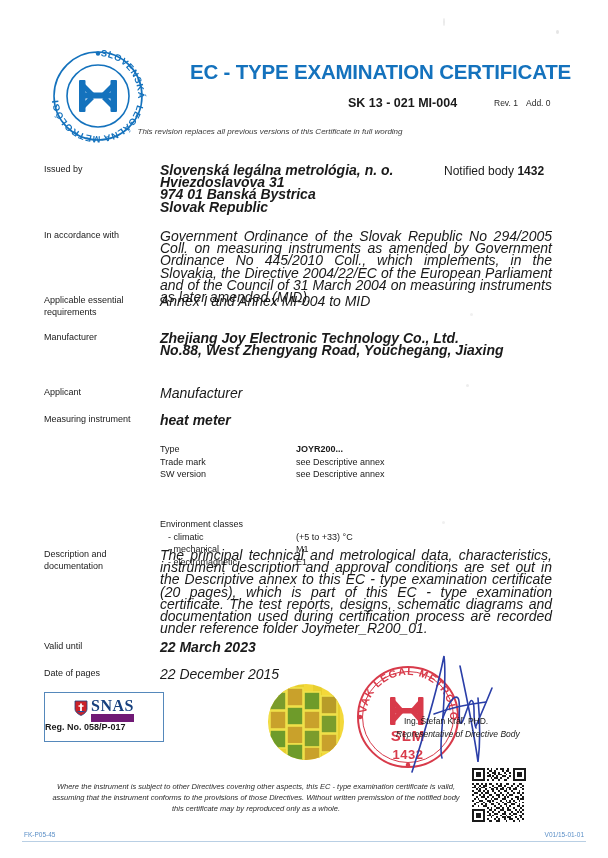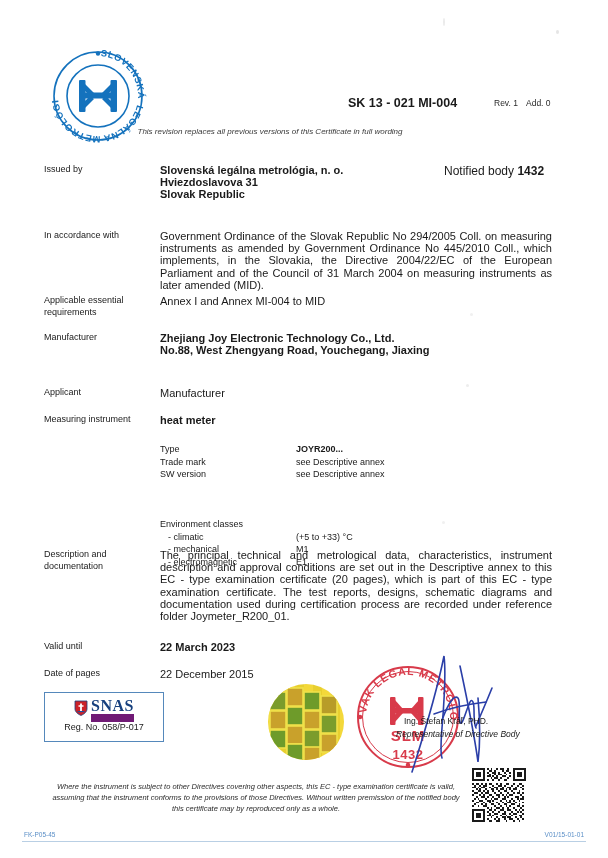--- a/index.html
+++ b/index.html
@@ -91,23 +91,24 @@
     left: 0; top: 0;
     width: 110px;
     font-size: 9px;
     line-height: 11.5px;
     color: #1a1a1a;
   }
   .value {
     position: absolute;
     left: 116px; top: 0;
     width: 390px;
-    font-size: 11px;
+    font-size: 14px;
     line-height: 12.2px;
     color: #1a1a1a;
+    font-style: italic;
   }
   .value.bold { font-weight: bold; }
   .value.just { text-align: justify; }
   .right-note {
     position: absolute;
     left: 400px; top: 0;
     font-size: 12px;
     color: #1a1a1a;
     white-space: nowrap;
   }
@@ -158,23 +159,23 @@
     font-weight: bold;
     color: #17407e;
     letter-spacing: 0.5px;
     border-bottom: 8px solid #701a75;
     line-height: 16px;
   }
   .snas-reg {
     position: absolute;
     left: 0; top: 29px;
     width: 118px;
-    text-align: center;
     font-size: 9px;
     color: #1a1a1a;
+    font-weight: bold;
   }
 
   
   .holo {
     position: absolute;
     left: 268px; top: 684px;
     width: 76px; height: 76px;
     border-radius: 50%;
     overflow: hidden;
     background:
@@ -291,33 +292,35 @@
         </text>
         <text font-family="Liberation Sans, sans-serif" font-size="9.3" font-weight="bold" fill="#1472bd" letter-spacing="0.6">
           <textPath href="#outerArcBot" startOffset="7%">LEGÁLNA</textPath>
         </text>
         <text font-family="Liberation Sans, sans-serif" font-size="9.3" font-weight="bold" fill="#1472bd" letter-spacing="0.6">
           <textPath href="#outerArcBot" startOffset="48%">METROLÓGIA</textPath>
         </text>
       </svg>
     </div>
 
+    <div class="cert-title">EC - TYPE EXAMINATION CERTIFICATE</div>
     <div class="cert-number">SK 13 - 021 MI-004</div>
     <div class="cert-rev">Rev. 1</div>
     <div class="cert-add">Add. 0</div>
     <div class="revision-note">This revision replaces all previous versions of this Certificate in full wording</div>
   </div>
 
   <div class="body-area">
 
     <div class="row" style="top:9px;">
       <div class="label">Issued by</div>
       <div class="value bold">
         <div>Slovenská legálna metrológia, n. o.</div>
         <div>Hviezdoslavova 31</div>
+        <div>974 01 Banská Bystrica</div>
         <div>Slovak Republic</div>
       </div>
       <div class="right-note"><span>Notified body</span> <b>1432</b></div>
     </div>
 
     <div class="row" style="top:75px;">
       <div class="label">In accordance with</div>
       <div class="value just" style="width:392px;">Government Ordinance of the Slovak Republic No 294/2005 Coll. on measuring instruments as amended by Government Ordinance No 445/2010 Coll., which implements, in the Slovakia, the Directive 2004/22/EC of the European Parliament and of the Council of 31 March 2004 on measuring instruments as later amended (MID).</div>
     </div>
 

